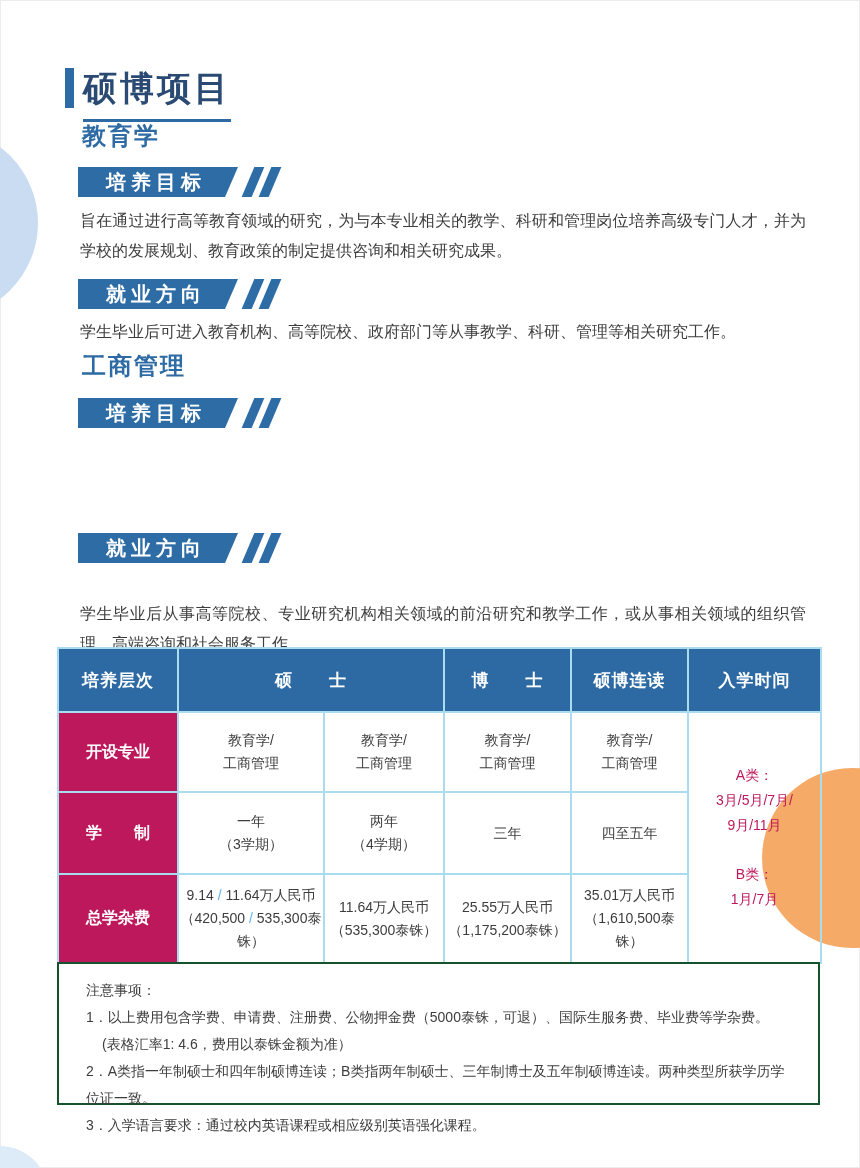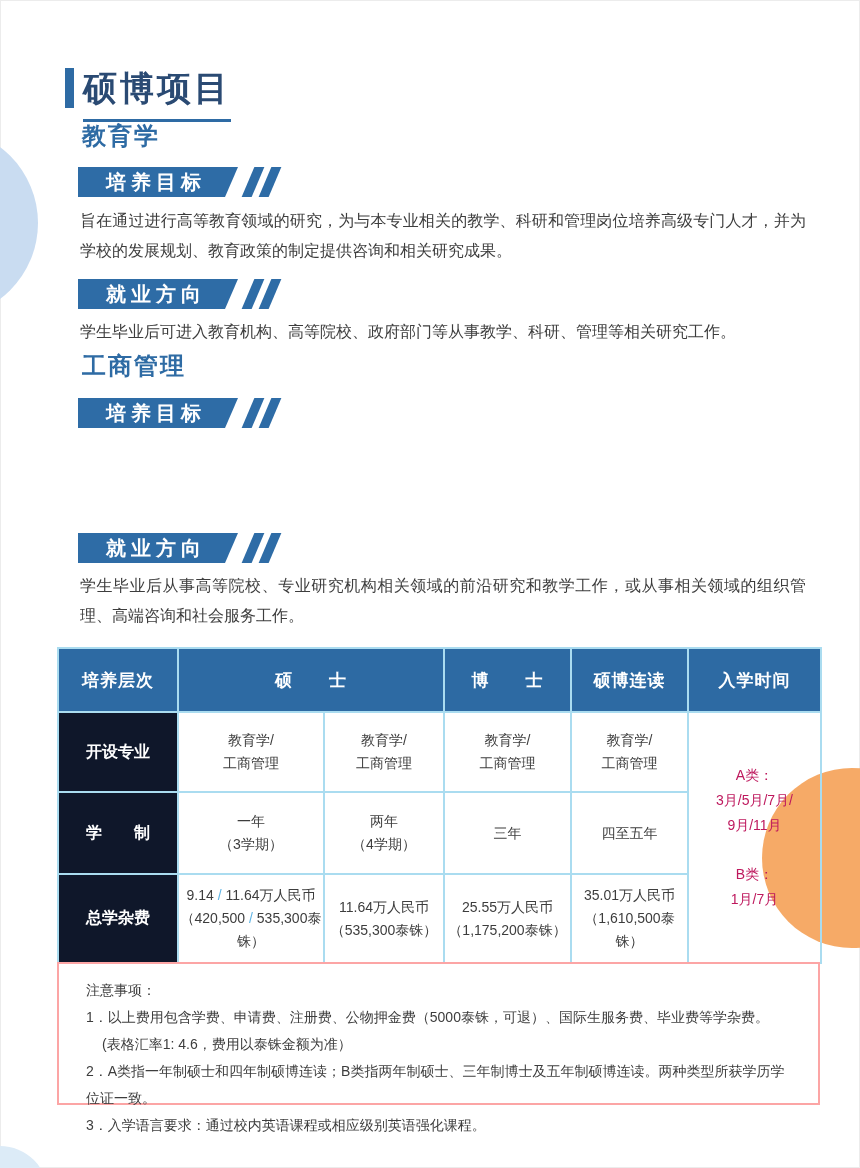--- a/index.html
+++ b/index.html
@@ -47,50 +47,50 @@
   .badge-3 { top:398px; }
   .badge-4 { top:533px; }
 
   .para {
     position:absolute; left:80px; width:726px;
     font-size:16px; color:#3d3d3d; line-height:30px; text-align:justify;
   }
   .para-1 { top:206px; }
   .para-2 { top:317px; }
   .para-3 { top:437px; }
-  .para-4 { top:571px; }
+  .para-4 { top:599px; }
 
   
   .program-table {
     position:absolute; left:57px; top:647px;
     border-collapse:collapse; table-layout:fixed; width:763px;
   }
   .program-table td {
     border:2px solid #aadcf0; text-align:center; vertical-align:middle;
   }
   .th-cell {
     background:#2d6aa3; color:#ffffff; font-weight:bold;
     font-size:17px; letter-spacing:1px;
   }
   .label-cell {
-    background:#0f172a; color:#ffffff; font-weight:bold; font-size:16px;margin-top:48px;
+    background:#be185d; color:#ffffff; font-weight:bold; font-size:16px;margin-top:48px;
   }
   .body-cell { background:#ffffff; color:#3d3d3d; font-size:14px; line-height:23px; }
   .enroll-cell { background:transparent; color:#be185d; font-size:14px; line-height:25px;margin-left:15px; }
   .enroll-b { margin-top:24px; }
   .fee-slash { color:#5fb4e5; }
   .row-header   { height:64px; }
   .row-majors   { height:80px; }
   .row-duration { height:82px; }
   .row-fees     { height:89px; }
 
   
   .notes-box {
     position:absolute; left:57px; top:962px; width:763px; height:143px;
-    border:2px solid #fca5a5; background:#ffffff;
+    border:2px solid #14532d; background:#ffffff;
     padding:13px 22px 0 27px;
     font-size:14px; color:#3d3d3d; line-height:27px;
   }
   .note-sub { padding-left:16px; }
 </style>
 </head>
 <body>
 
 <div class="page">
   <div class="deco-circle circle-left"></div>

